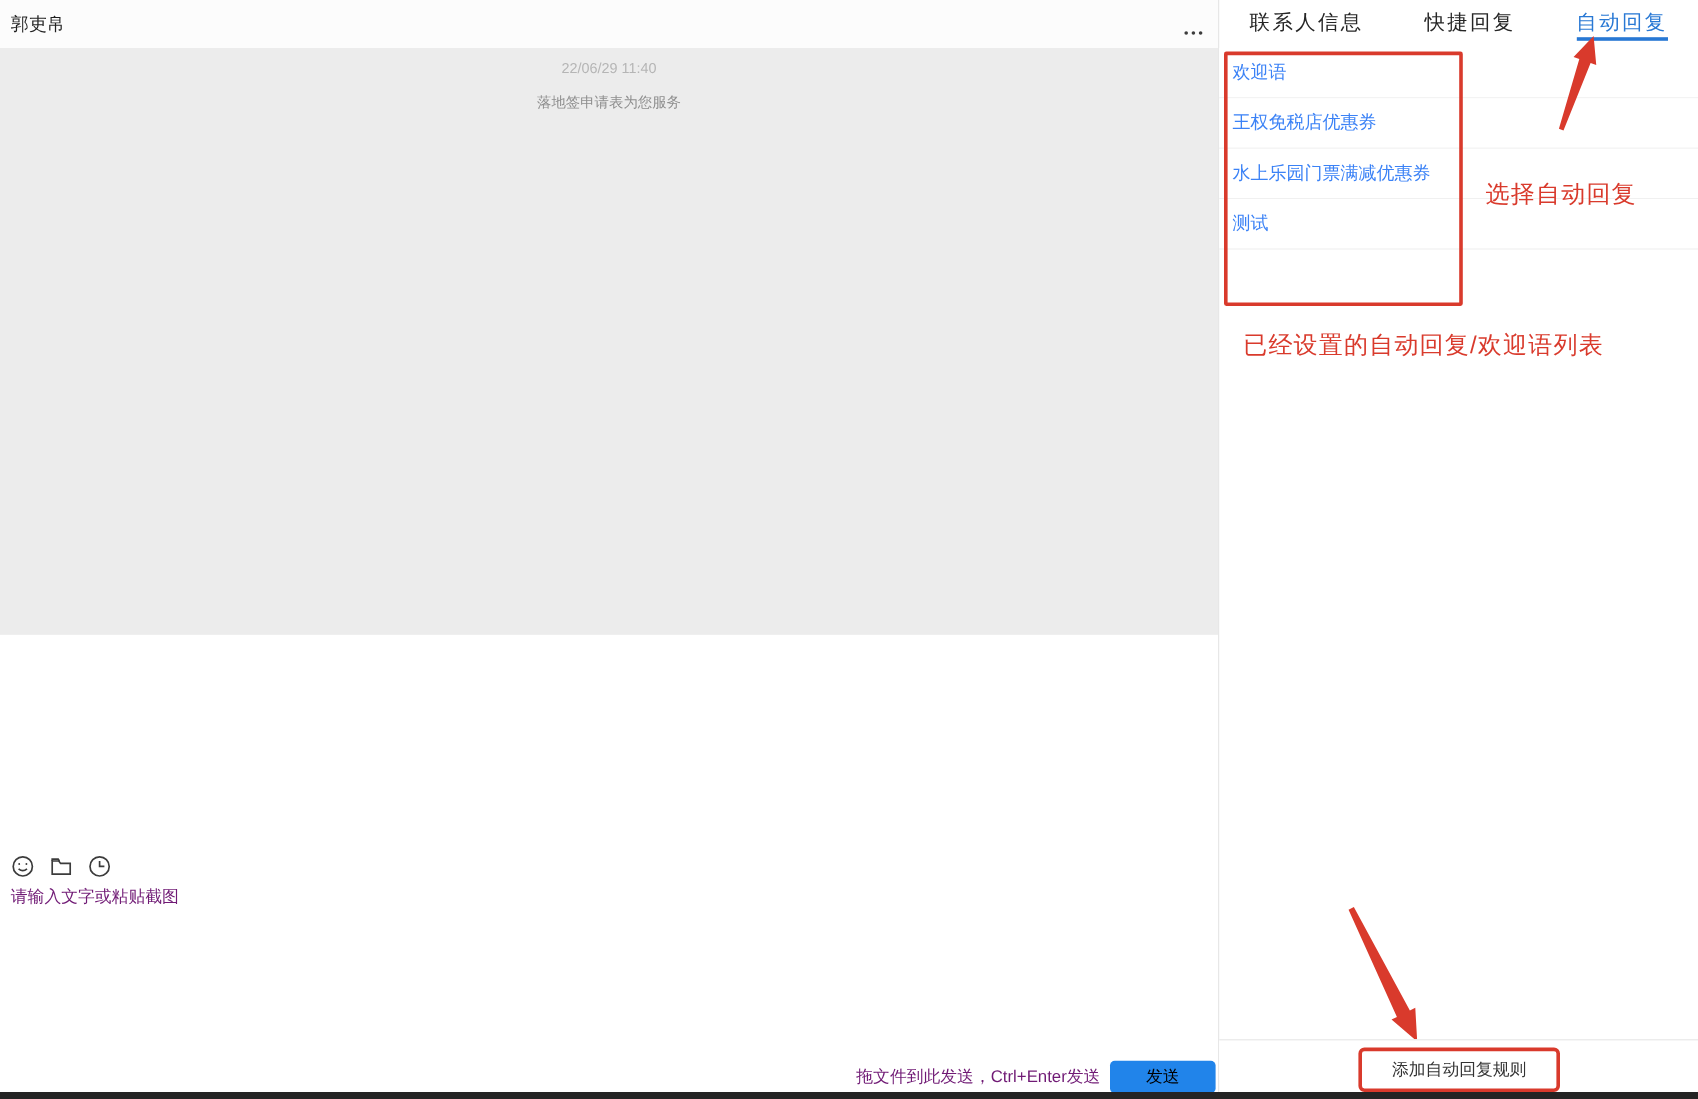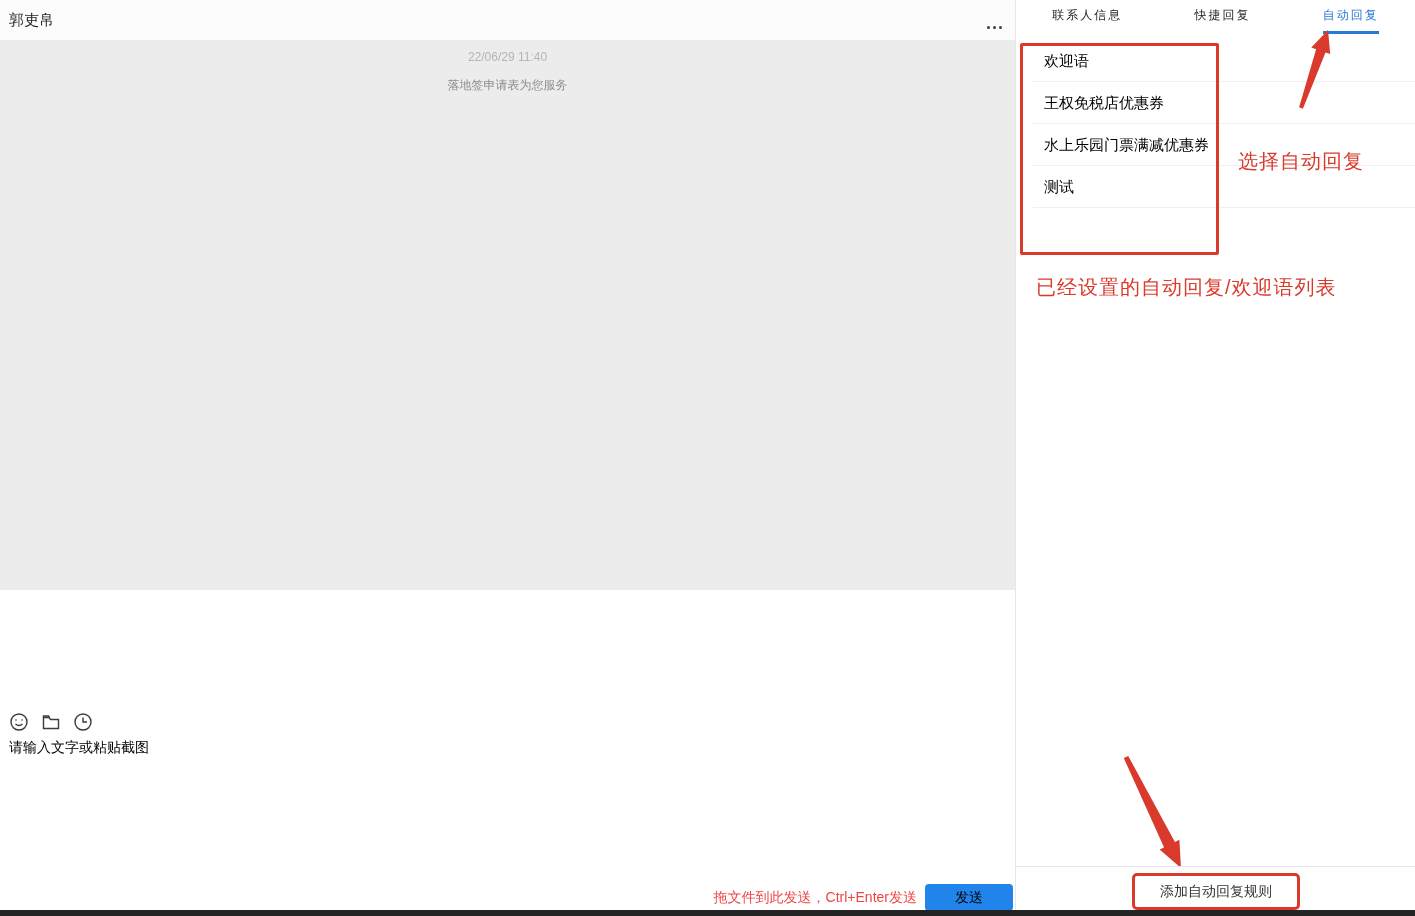--- a/index.html
+++ b/index.html
@@ -19,63 +19,63 @@
     position: absolute; left: 9px; top: 11px;
     font-size: 15px; color: #1f1f1f;
   }
   .more-dots {
     position: absolute; right: 13px; top: 26px;
     display: flex; gap: 3px; cursor: pointer;
   }
   .more-dots i { width: 3px; height: 3px; background: #3c3c3c; border-radius: 50%; display: block; }
 
   .chat-body {
-    position: absolute; left: 0; top: 40px; width: 1015px; height: 550px;
+    position: absolute; left: 0; top: 40px; width: 1015px; height: 489px;
     background: #ececec; text-align: center;
   }
   .timestamp { padding-top: 10px; font-size: 12px; color: #b5b5b5; }
   .sys-message { margin-top: 13px; font-size: 12px; color: #8e8e8e; }
 
   .chat-input {
     position: absolute; left: 0; top: 700px; width: 1015px; height: 216px;
     background: #ffffff;
   }
   .input-toolbar { display: flex; gap: 12px; padding: 12px 0 0 9px; }
   .tool-icon { width: 20px; height: 20px; cursor: pointer; }
   .tool-icon svg { display: block; }
-  .input-placeholder { padding: 7px 0 0 9px; font-size: 14px; color: #000000; }
+  .input-placeholder { padding: 7px 0 0 9px; font-size: 14px; color: #701a75; }
 
   .send-row {
     position: absolute; right: 2px; bottom: 5px;
     display: flex; align-items: center; gap: 8px;
   }
-  .drag-hint { font-size: 14px; color: #ef4444; }
+  .drag-hint { font-size: 14px; color: #701a75; }
   .send-btn {
     width: 88px; height: 27px; background: #2184ea; color: #000000;
     border: none; border-radius: 4px; font-size: 14px; cursor: pointer;
     font-family: inherit;
   }
 
   
   .right-panel {
     position: absolute; left: 1015px; top: 0; width: 400px; height: 916px;
     background: #ffffff; border-left: 1px solid #e7e7e7;
   }
   .tab-bar { display: flex; justify-content: space-around; height: 40px; }
   .tab {
-    margin-top: 7px; height: 27px; font-size: 12px; letter-spacing: 2px;
+    margin-top: 7px; height: 27px; font-size: 17px; letter-spacing: 2px;
     color: #262626; cursor: pointer; border-bottom: 3px solid transparent;
   }
   .tab.active { color: #2878d4; border-bottom-color: #2878d4; }
 
   .rule-list { position: absolute; left: 0; top: 40px; width: 400px; }
   .rule-row {
     height: 42px; line-height: 42px; padding-left: 11px;
-    font-size: 15px; color: #000000; border-bottom: 1px solid #f0f0f0;
-    background: #ffffff; cursor: pointer; margin-left: 17px;
+    font-size: 15px; color: #3b82f6; border-bottom: 1px solid #f0f0f0;
+    background: #ffffff; cursor: pointer;
   }
 
   .red-box {
     position: absolute; left: 4px; top: 43px; width: 199px; height: 212px;
     border: 3px solid #d93a2c; border-radius: 2px; pointer-events: none;
   }
 
   .ann { position: absolute; color: #d93a2c; pointer-events: none; white-space: nowrap; }
   .ann-select { left: 222px; top: 100px; font-size: 20px; letter-spacing: 1px; margin-top: 48px; }
   .ann-caption { left: 20px; top: 274px; font-size: 20px; letter-spacing: 1px; }

